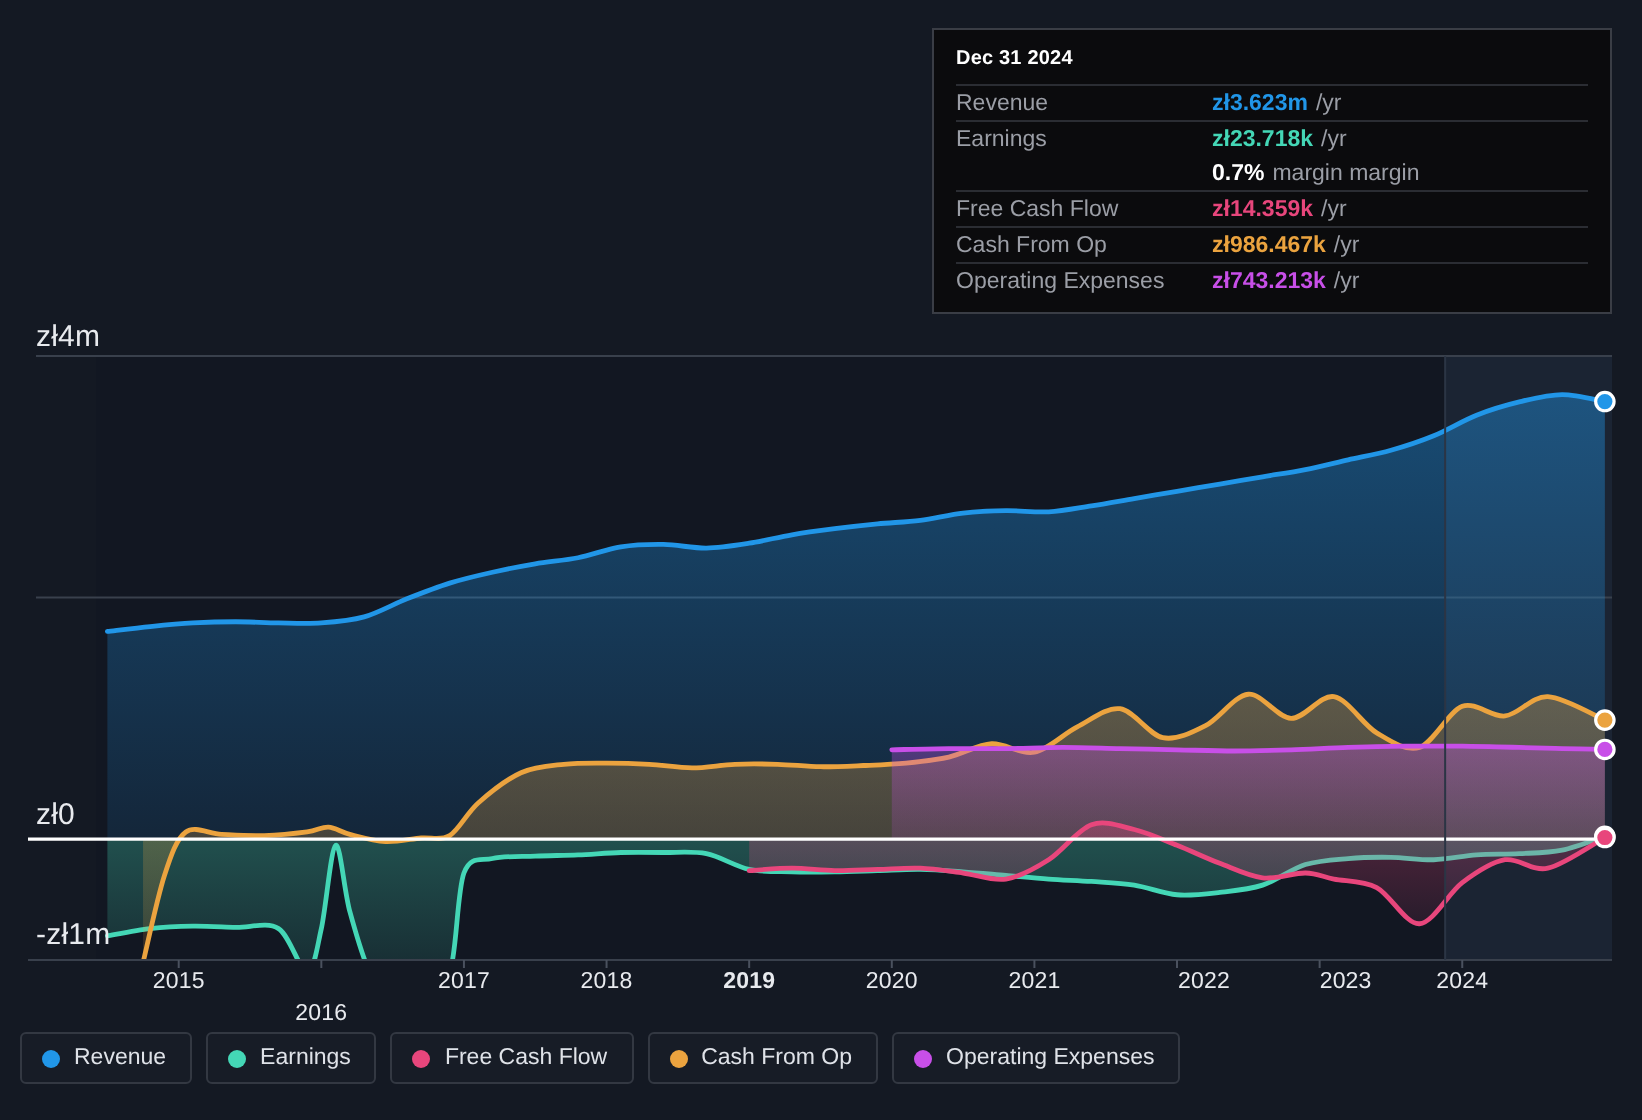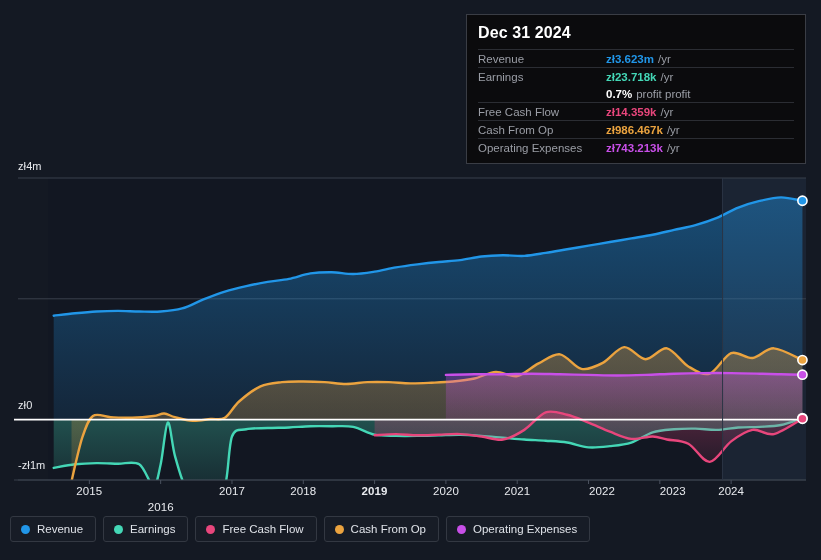--- a/index.html
+++ b/index.html
@@ -15,39 +15,39 @@
     overflow: hidden;
   }
 
   
   #chart-svg { position: absolute; left: 0; top: 0; }
 
   
   .axis-label {
     position: absolute;
     color: #e8eaee;
-    font-size: 11px;
+    font-size: 15px;
     letter-spacing: .1px;
     white-space: nowrap;
   }
   .y-label { left: 18px; }
   .x-label { transform: translateX(-50%); color: #e8eaee; font-size: 11.5px; }
 
   
   #tooltip {
     position: absolute;
     left: 466px; top: 14px;
     width: 340px;
     background: #0b0b0d;
     border: 1px solid #3a3d45;
     padding: 9px 11px 7px 11px;
   }
   #tooltip .tt-title {
     color: #ffffff;
-    font-size: 16px;
+    font-size: 10px;
     font-weight: bold;
     padding-bottom: 7px;
     letter-spacing: .1px;
   }
   .tt-row {
     display: flex;
     align-items: baseline;
     border-top: 1px solid #2b2d33;
     padding: 2.5px 0 2.5px 0;
     font-size: 11.5px;
@@ -200,21 +200,21 @@
 
     <div class="tt-row">
       <span class="tt-label">Earnings</span>
       <span class="tt-value" style="color:#44d7b6">zł23.718k</span>
       <span class="tt-unit">/yr</span>
     </div>
 
     <div class="tt-row noline">
       <span class="tt-label"></span>
       <span class="tt-sub-strong">0.7%</span>
-      <span class="tt-unit">profit profit</span>
+      <span class="tt-unit">margin margin</span>
     </div>
 
     <div class="tt-row">
       <span class="tt-label">Free Cash Flow</span>
       <span class="tt-value" style="color:#e8467c">zł14.359k</span>
       <span class="tt-unit">/yr</span>
     </div>
 
     <div class="tt-row">
       <span class="tt-label">Cash From Op</span>

